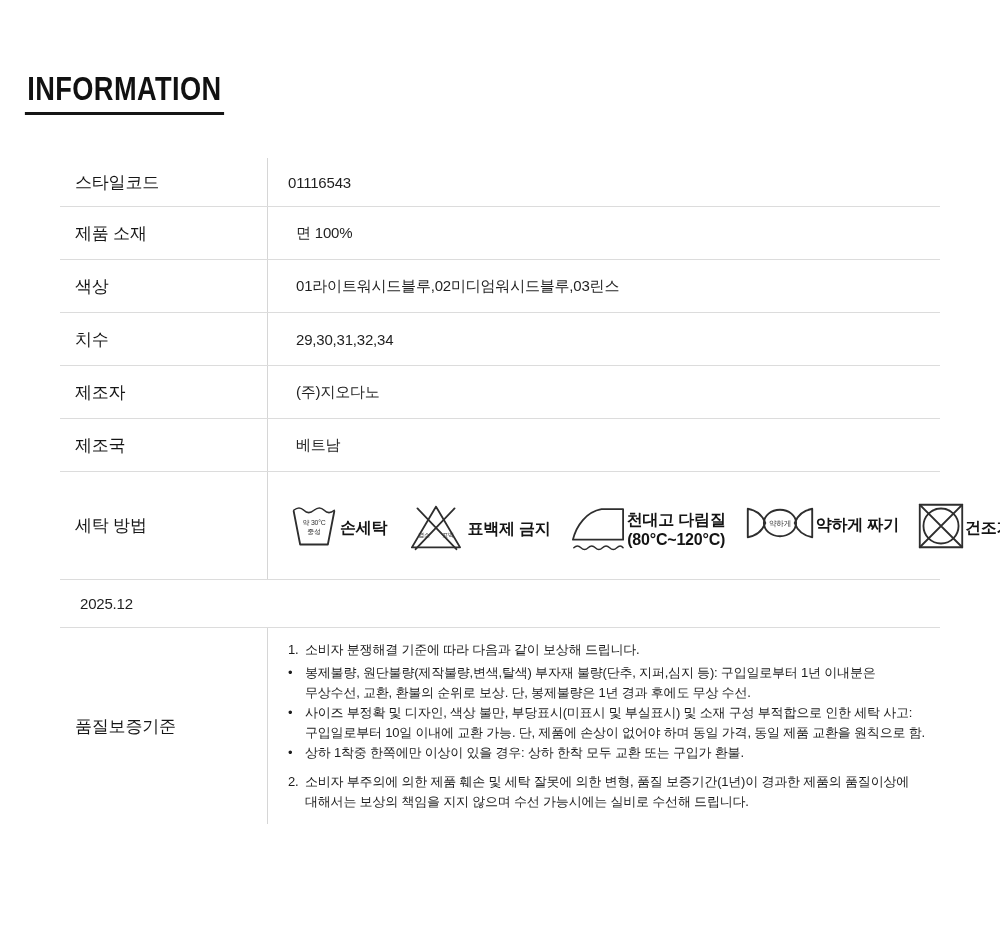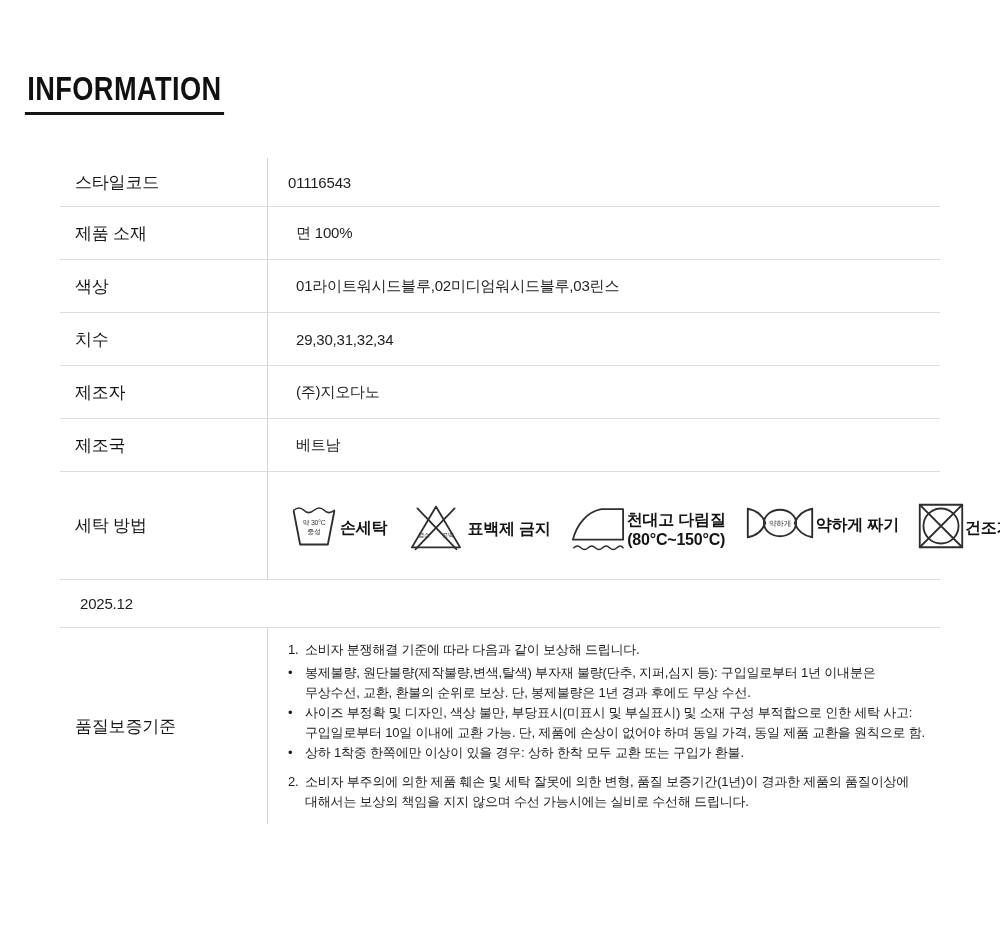--- a/index.html
+++ b/index.html
@@ -109,21 +109,21 @@
           <div class="care-label">표백제 금지</div>
         </div>
 
         <div class="care-item">
           <svg width="58" height="52" viewBox="0 0 64 58">
             <path class="ln" d="M4,42 L60,42 L60,8 L36,8 C19,11 8,26 4,42 Z"></path>
             <path class="tn" d="M5,51 Q9,47 13,51 T21,51 T29,51 T37,51 T45,51 T53,51 T60,51"></path>
           </svg>
           <div class="care-label">
             <div>천대고 다림질</div>
-            <div>(80°C~150°C)</div>
+            <div>(80°C~120°C)</div>
           </div>
         </div>
 
         <div class="care-item">
           <svg width="72" height="42" viewBox="0 0 76 44">
             <ellipse class="ln" cx="38" cy="22" rx="17" ry="14"></ellipse>
             <path class="ln" d="M4,7 C15,9 20,15 22.5,22 C20,29 15,35 4,37 Z"></path>
             <path class="ln" d="M72,7 C61,9 56,15 53.5,22 C56,29 61,35 72,37 Z"></path>
             <text x="38" y="25" font-size="8" text-anchor="middle">약하게</text>
           </svg>

